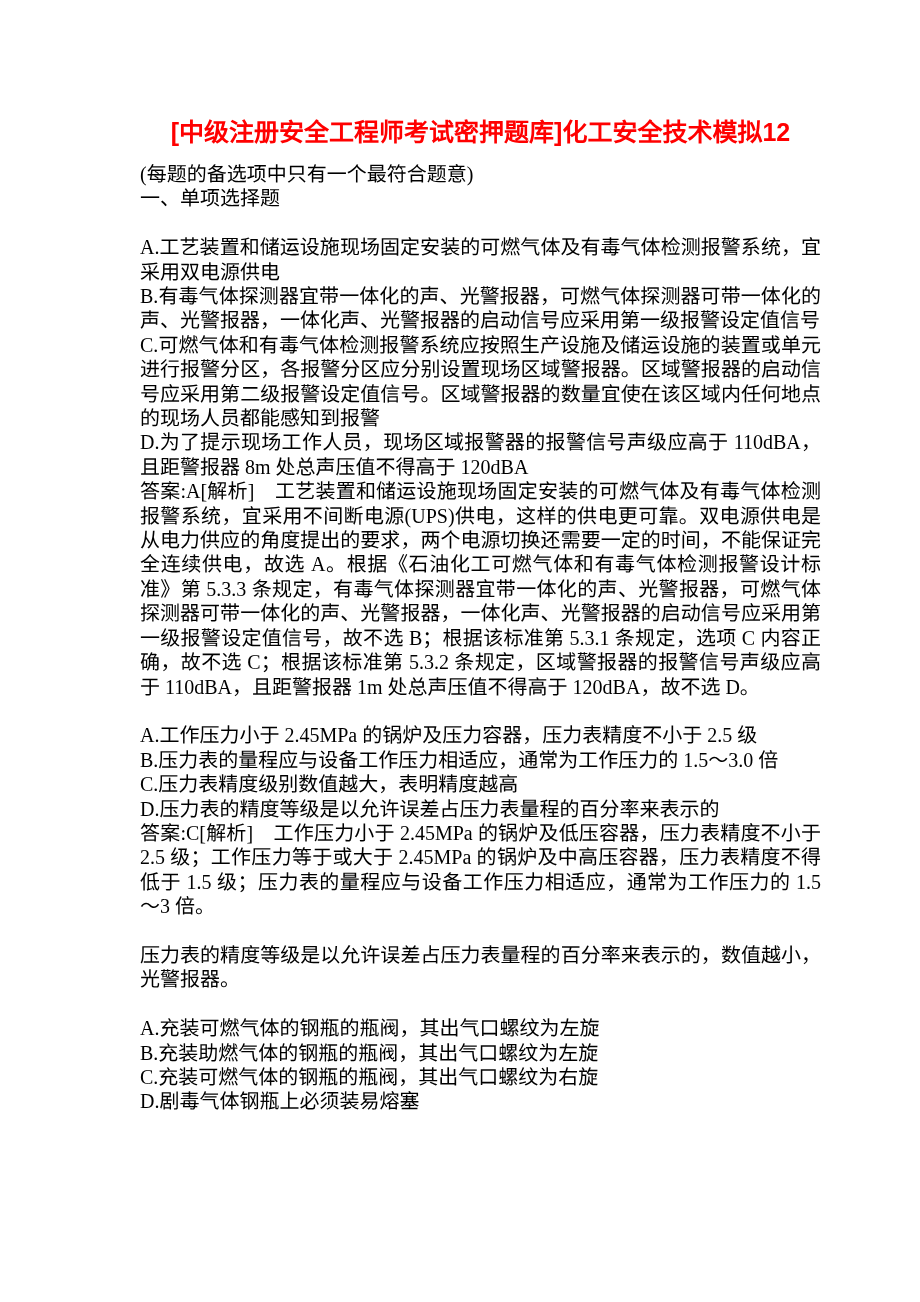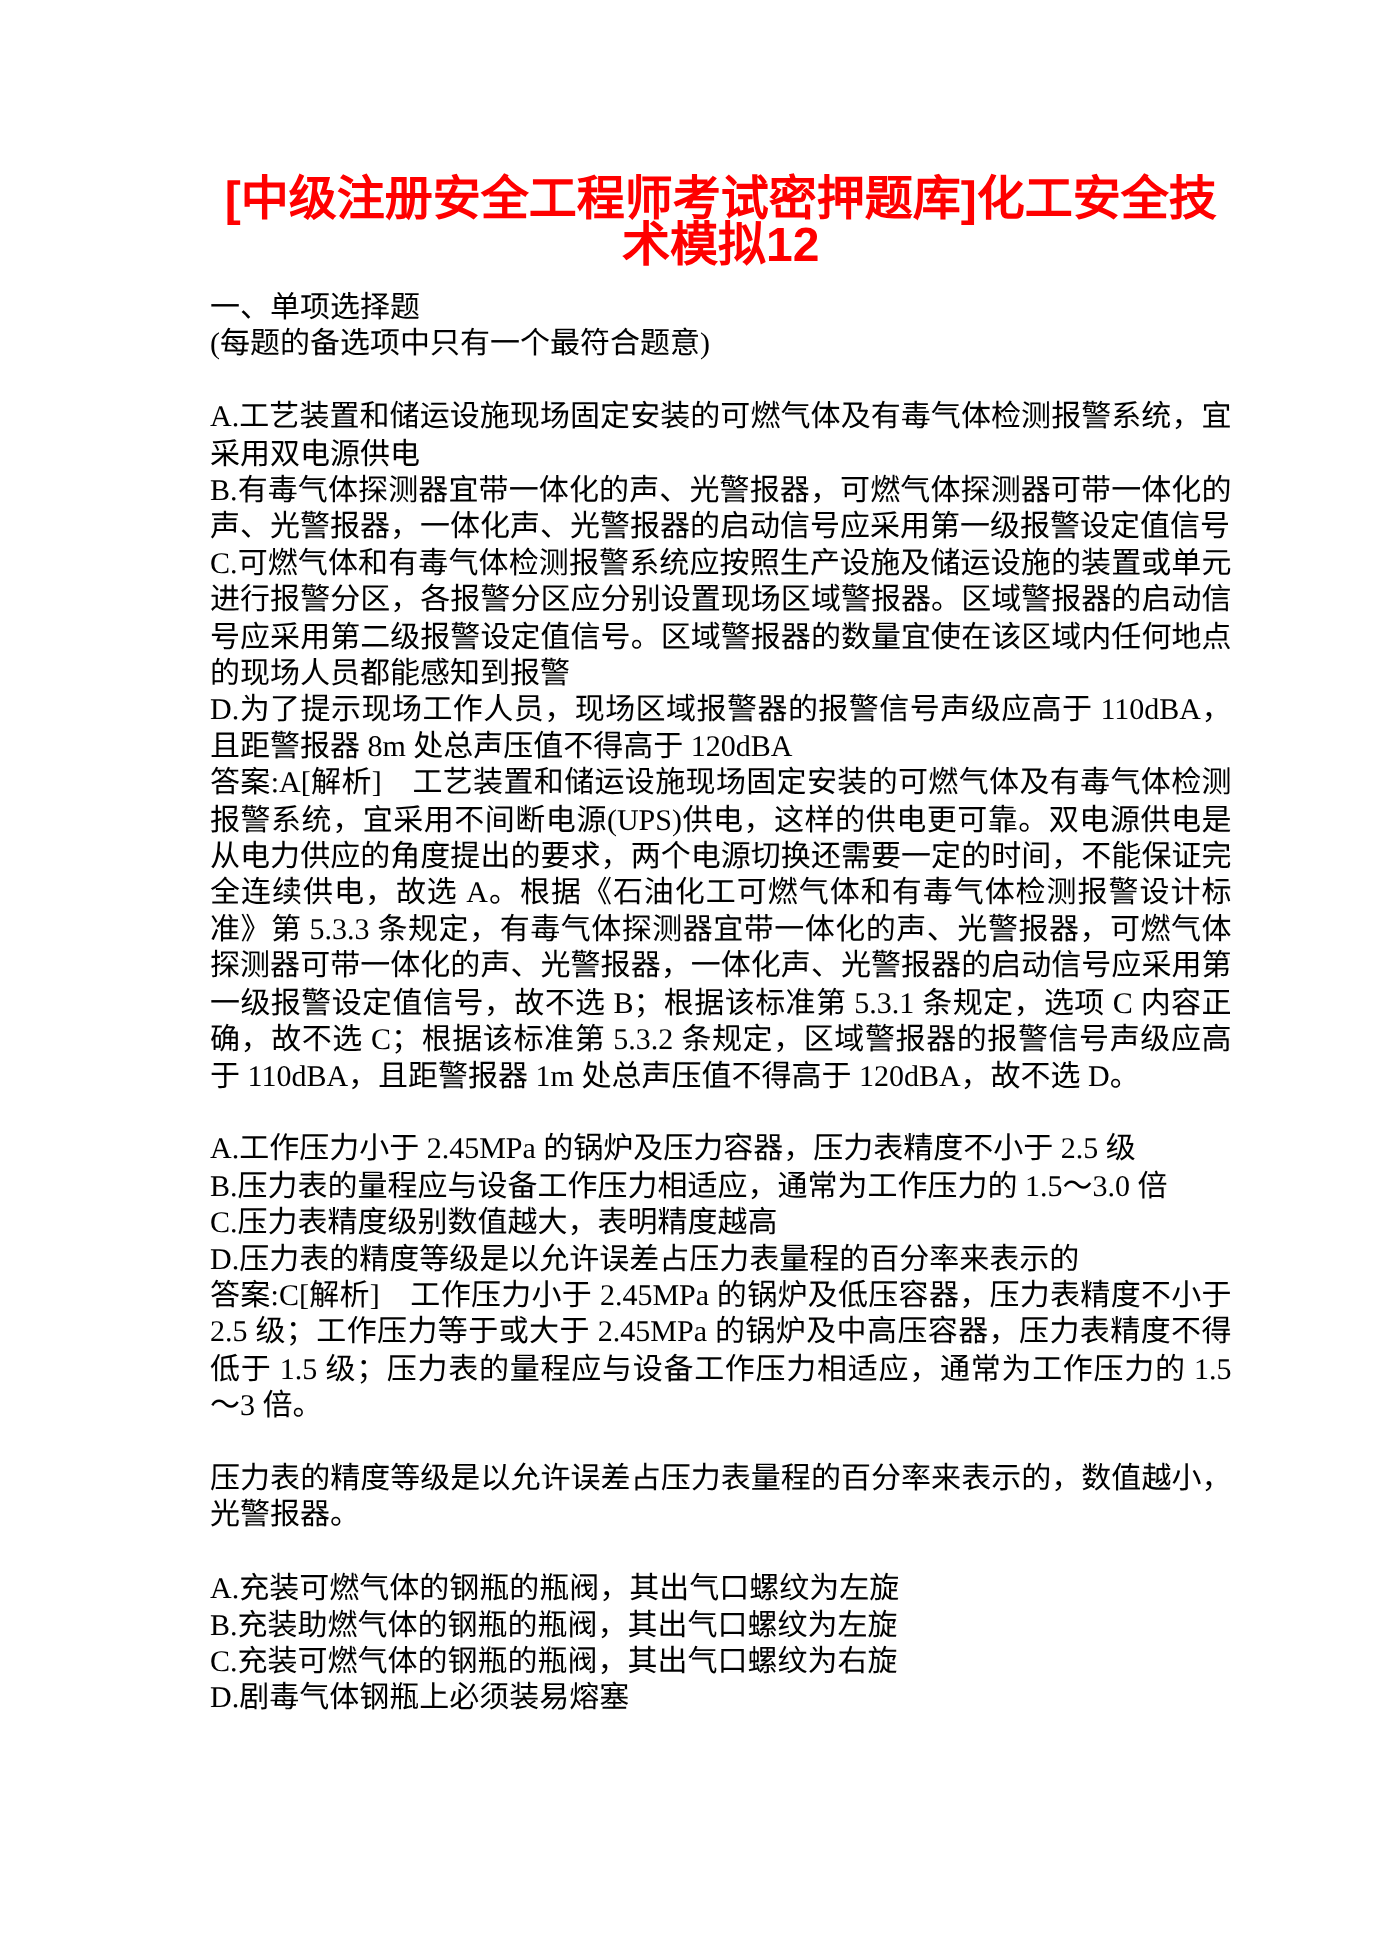--- a/index.html
+++ b/index.html
@@ -18,21 +18,21 @@
   .doc {
     position: absolute;
     left: 140px;
     top: 117px;
     width: 681px;
   }
   .title {
     margin: 0 0 14px 0;
     font-family: "Liberation Sans", "DejaVu Sans", sans-serif;
     font-weight: bold;
-    font-size: 32px;
+    font-size: 25px;
     line-height: 31px;
     text-align: center;
     letter-spacing: 0px;
   }
   .para {
     margin: 0;
     font-size: 20px;
     line-height: 24.4px;
     text-align: justify;
     text-justify: inter-character;
@@ -42,22 +42,22 @@
     height: 24.4px;
   }
 </style>
 </head>
 <body>
 
 <div class="doc">
 
   <h1 class="title" style="color:#ff0000">[中级注册安全工程师考试密押题库]化工安全技术模拟12</h1>
 
+  <p class="para">(每题的备选项中只有一个最符合题意)</p>
   <p class="para">一、单项选择题</p>
-  <p class="para">(每题的备选项中只有一个最符合题意)</p>
 
   <div class="blank"></div>
   <p class="para">A.工艺装置和储运设施现场固定安装的可燃气体及有毒气体检测报警系统，宜采用双电源供电</p>
   <p class="para">B.有毒气体探测器宜带一体化的声、光警报器，可燃气体探测器可带一体化的声、光警报器，一体化声、光警报器的启动信号应采用第一级报警设定值信号</p>
   <p class="para">C.可燃气体和有毒气体检测报警系统应按照生产设施及储运设施的装置或单元进行报警分区，各报警分区应分别设置现场区域警报器。区域警报器的启动信号应采用第二级报警设定值信号。区域警报器的数量宜使在该区域内任何地点的现场人员都能感知到报警</p>
   <p class="para">D.为了提示现场工作人员，现场区域报警器的报警信号声级应高于 110dBA，且距警报器 8m 处总声压值不得高于 120dBA</p>
   <p class="para">答案:A[解析]　工艺装置和储运设施现场固定安装的可燃气体及有毒气体检测报警系统，宜采用不间断电源(UPS)供电，这样的供电更可靠。双电源供电是从电力供应的角度提出的要求，两个电源切换还需要一定的时间，不能保证完全连续供电，故选 A。根据《石油化工可燃气体和有毒气体检测报警设计标准》第 5.3.3 条规定，有毒气体探测器宜带一体化的声、光警报器，可燃气体探测器可带一体化的声、光警报器，一体化声、光警报器的启动信号应采用第一级报警设定值信号，故不选 B；根据该标准第 5.3.1 条规定，选项 C 内容正确，故不选 C；根据该标准第 5.3.2 条规定，区域警报器的报警信号声级应高于 110dBA，且距警报器 1m 处总声压值不得高于 120dBA，故不选 D。</p>
 
   <div class="blank"></div>
   <p class="para">A.工作压力小于 2.45MPa 的锅炉及压力容器，压力表精度不小于 2.5 级</p>

